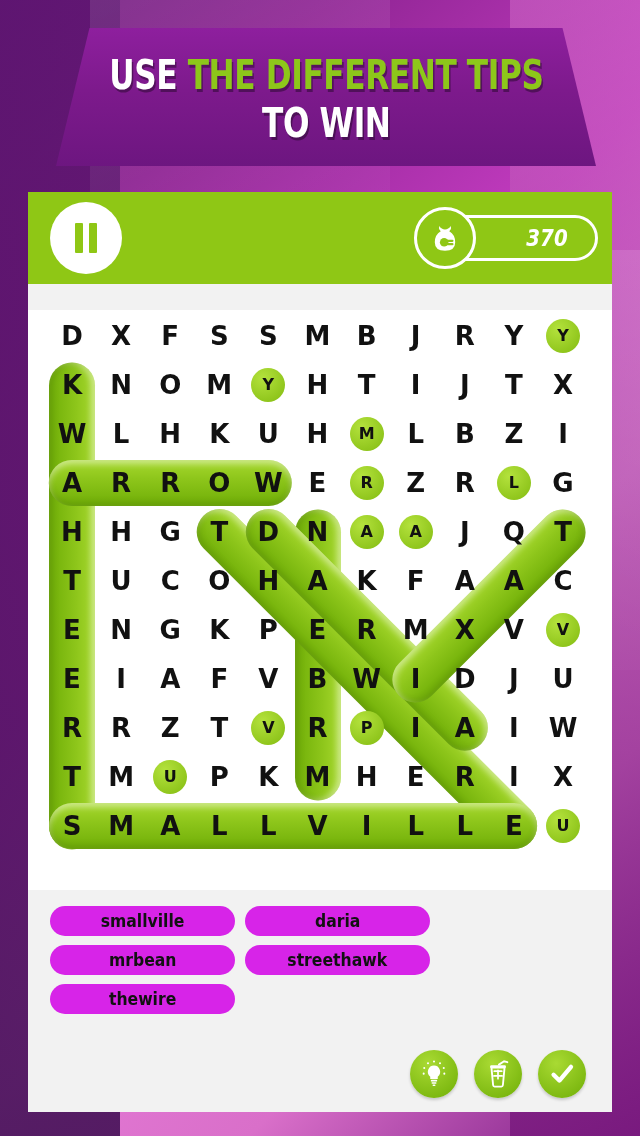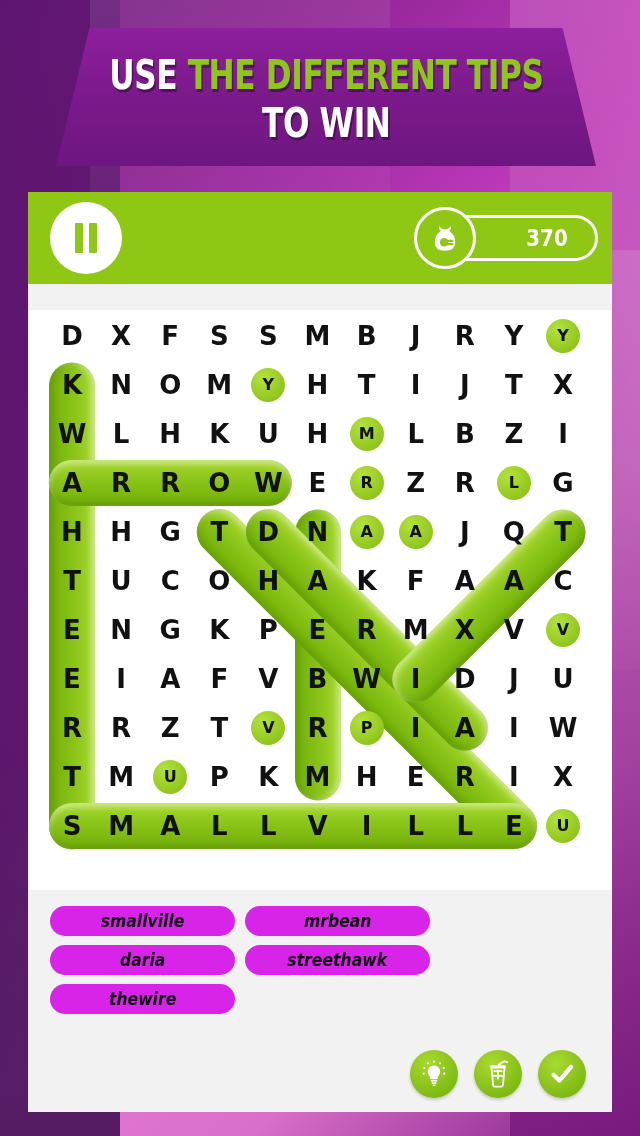--- a/index.html
+++ b/index.html
@@ -79,21 +79,21 @@
     font-size: 21px; transform: scaleX(.86); white-space:nowrap;
   }
   .best-val {
     color:#fff; font-family:"DejaVu Sans",sans-serif; font-weight:700;
     font-size: 22px; transform: scaleX(.85); margin-top: 4px; letter-spacing:2px;
   }
   .coin-wrap { margin-left: auto; position: relative; display:flex; align-items:center; }
   .coin-pill {
     height: 46px; width: 158px; border: 3px solid #fff; border-radius: 23px;
     display:flex; align-items:center; justify-content: flex-end;
-    padding-right: 24px; margin-left: 26px;
+    padding-right: 24px; margin-left: 26px; font-style: italic;
   }
   .coin-val {
     color:#fff; font-family:"DejaVu Sans",sans-serif; font-weight:700;
     font-size: 23px; transform: scaleX(.86);
   }
   .bag-circle {
     position:absolute; left: 0; top: 50%; transform: translateY(-50%);
     width: 62px; height: 62px; border-radius: 50%;
     border: 3px solid #fff; background: #8fc715;
     display:flex; align-items:center; justify-content:center;
@@ -124,21 +124,21 @@
   .words {
     padding: 16px 22px 0 22px;
     display:flex; flex-wrap: wrap; gap: 9px 10px;
   }
   .word {
     width: 185px; height: 30px; border-radius: 15px;
     display:flex; align-items:center; justify-content:center;
     font-family:"DejaVu Sans",sans-serif; font-weight:700;
     font-size:17px; color:#111; transform-origin:center;
   }
-  .word.found { background: #d724e8; font-style: italic; }
+  .word.found { background: #d724e8; }
   .word.pending { background: transparent; }
   .word span { transform: scaleX(.92); display:block; }
 
   
   .tools {
     margin-top: auto; padding: 0 26px 14px 0;
     display:flex; justify-content:flex-end; align-items:center; gap: 16px;
   }
   .tool {
     width: 48px; height: 48px; border-radius: 50%;
@@ -332,24 +332,24 @@
         <div class="cell" style="left: 485.9px; top: 516px;">E</div>
         <div class="cell small" style="left: 535px; top: 516px;">U</div>
       </div>
   </div>
 
   <div class="words" id="word-list">
       <div class="word found">
         <span>smallville</span>
       </div>
       <div class="word found">
+        <span>daria</span>
+      </div>
+      <div class="word found">
         <span>mrbean</span>
-      </div>
-      <div class="word found">
-        <span>daria</span>
       </div>
       <div class="word found">
         <span>streethawk</span>
       </div>
       <div class="word found">
         <span>thewire</span>
       </div>
     </div>
 
   <div class="tools">

